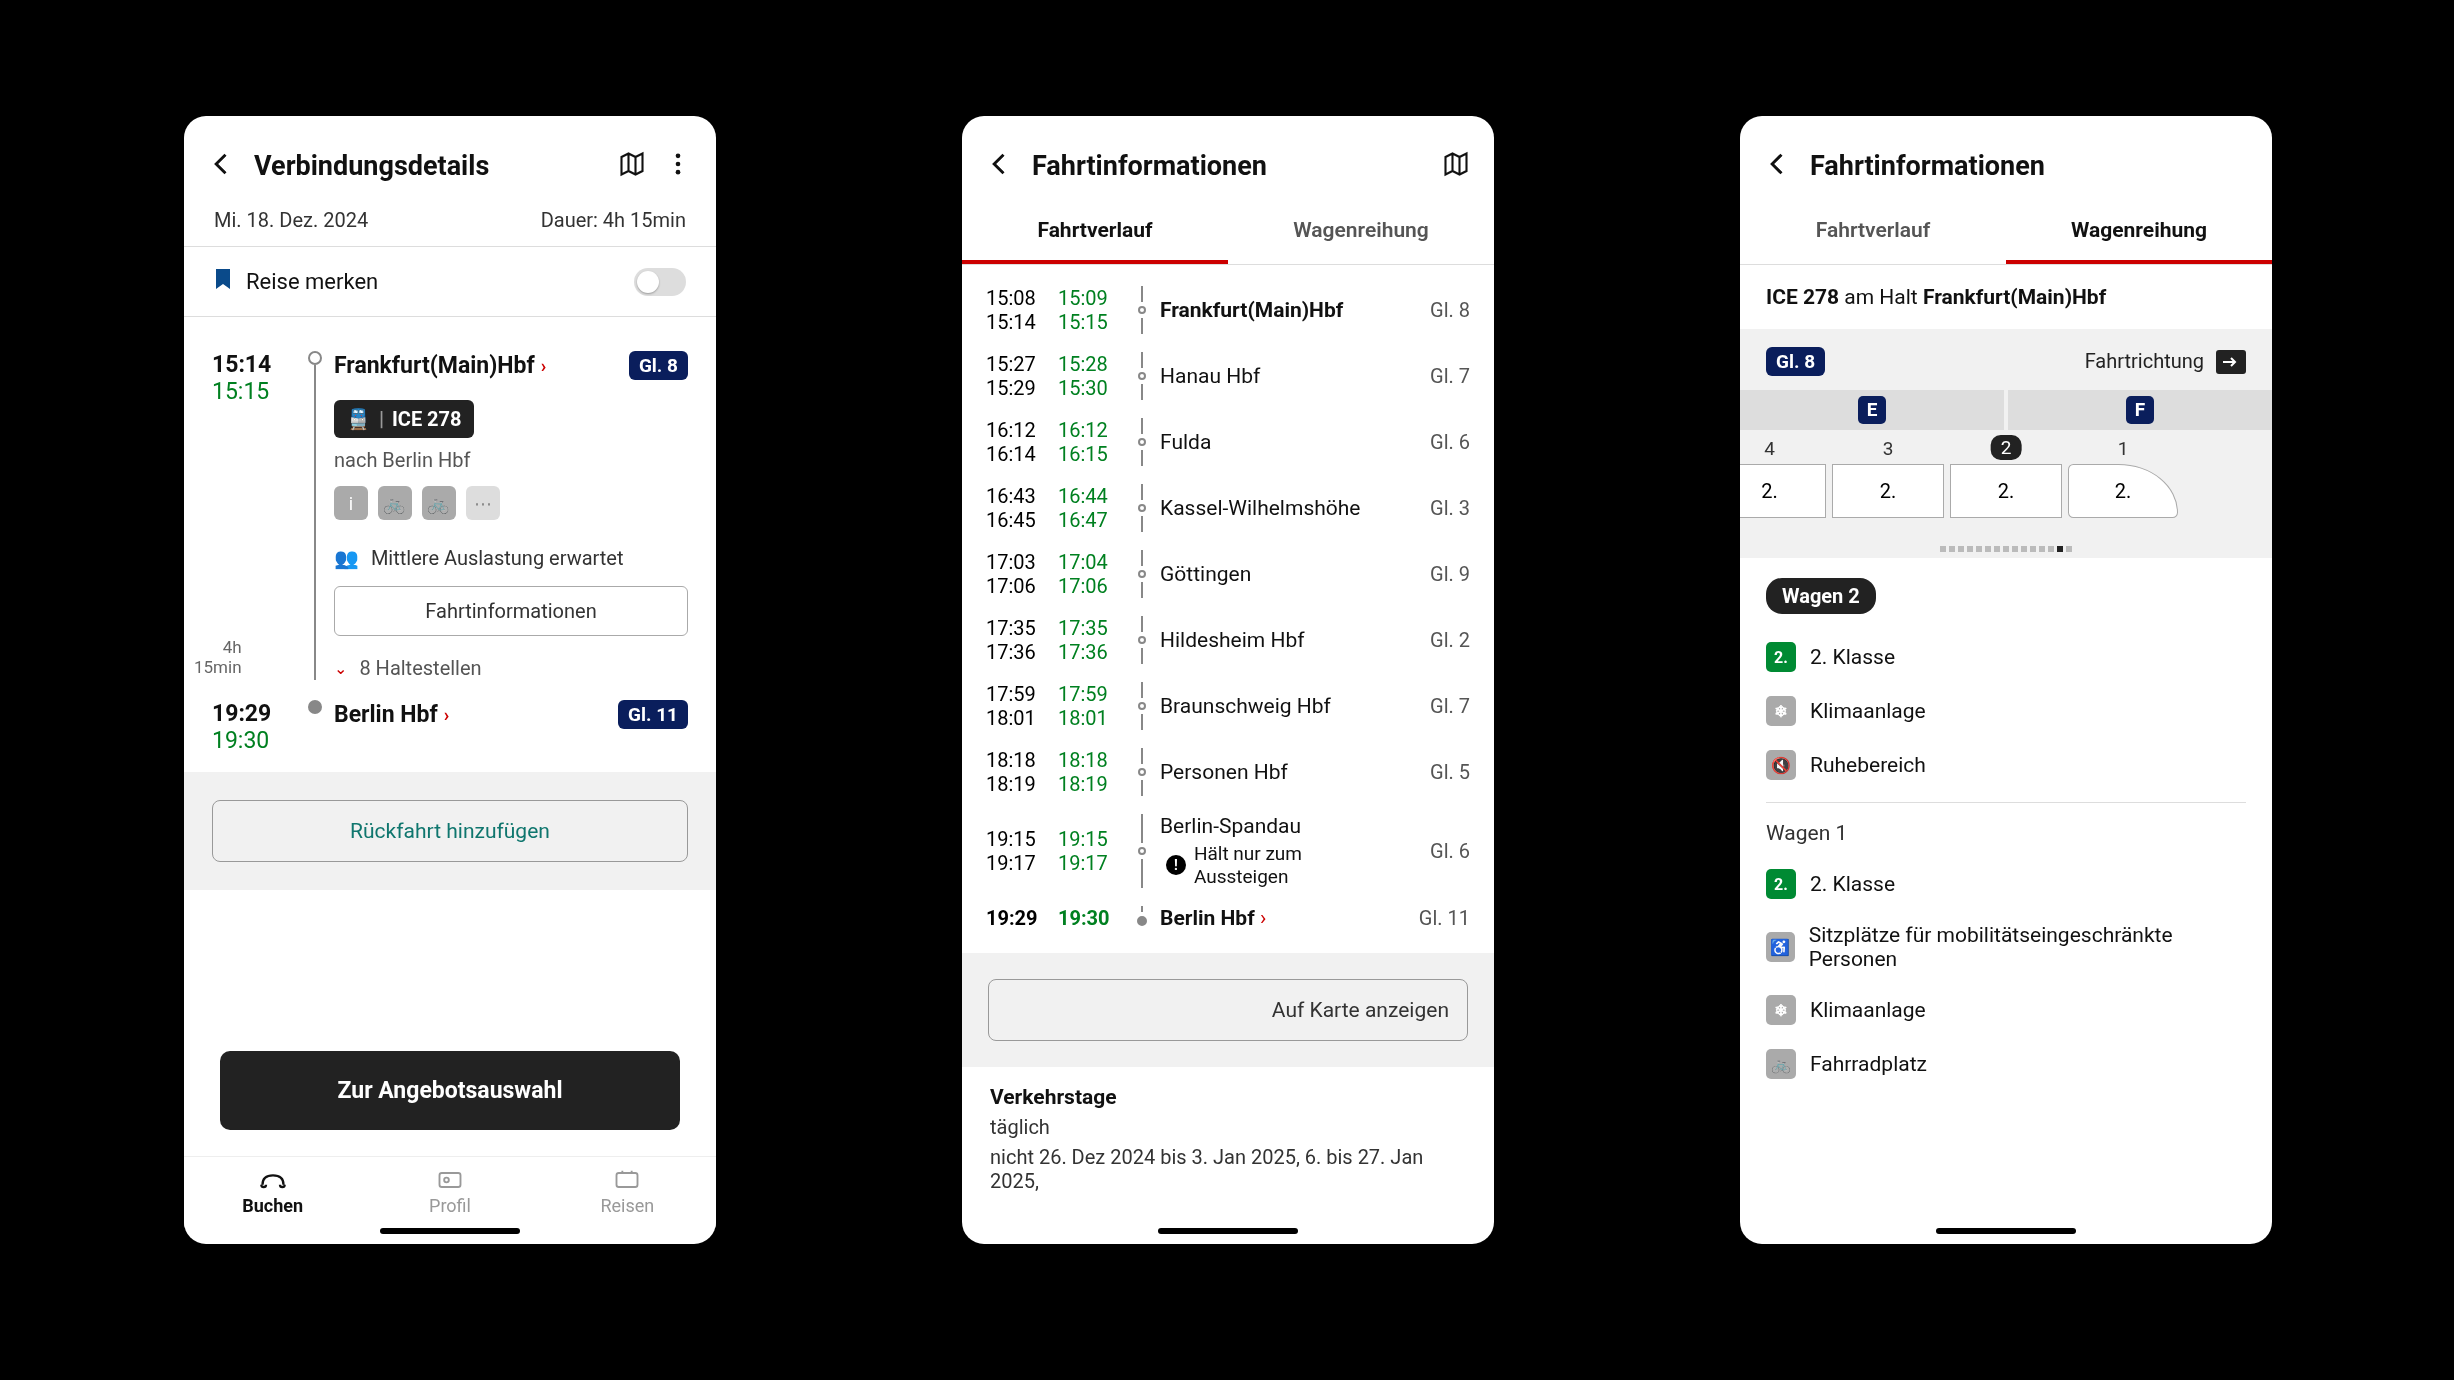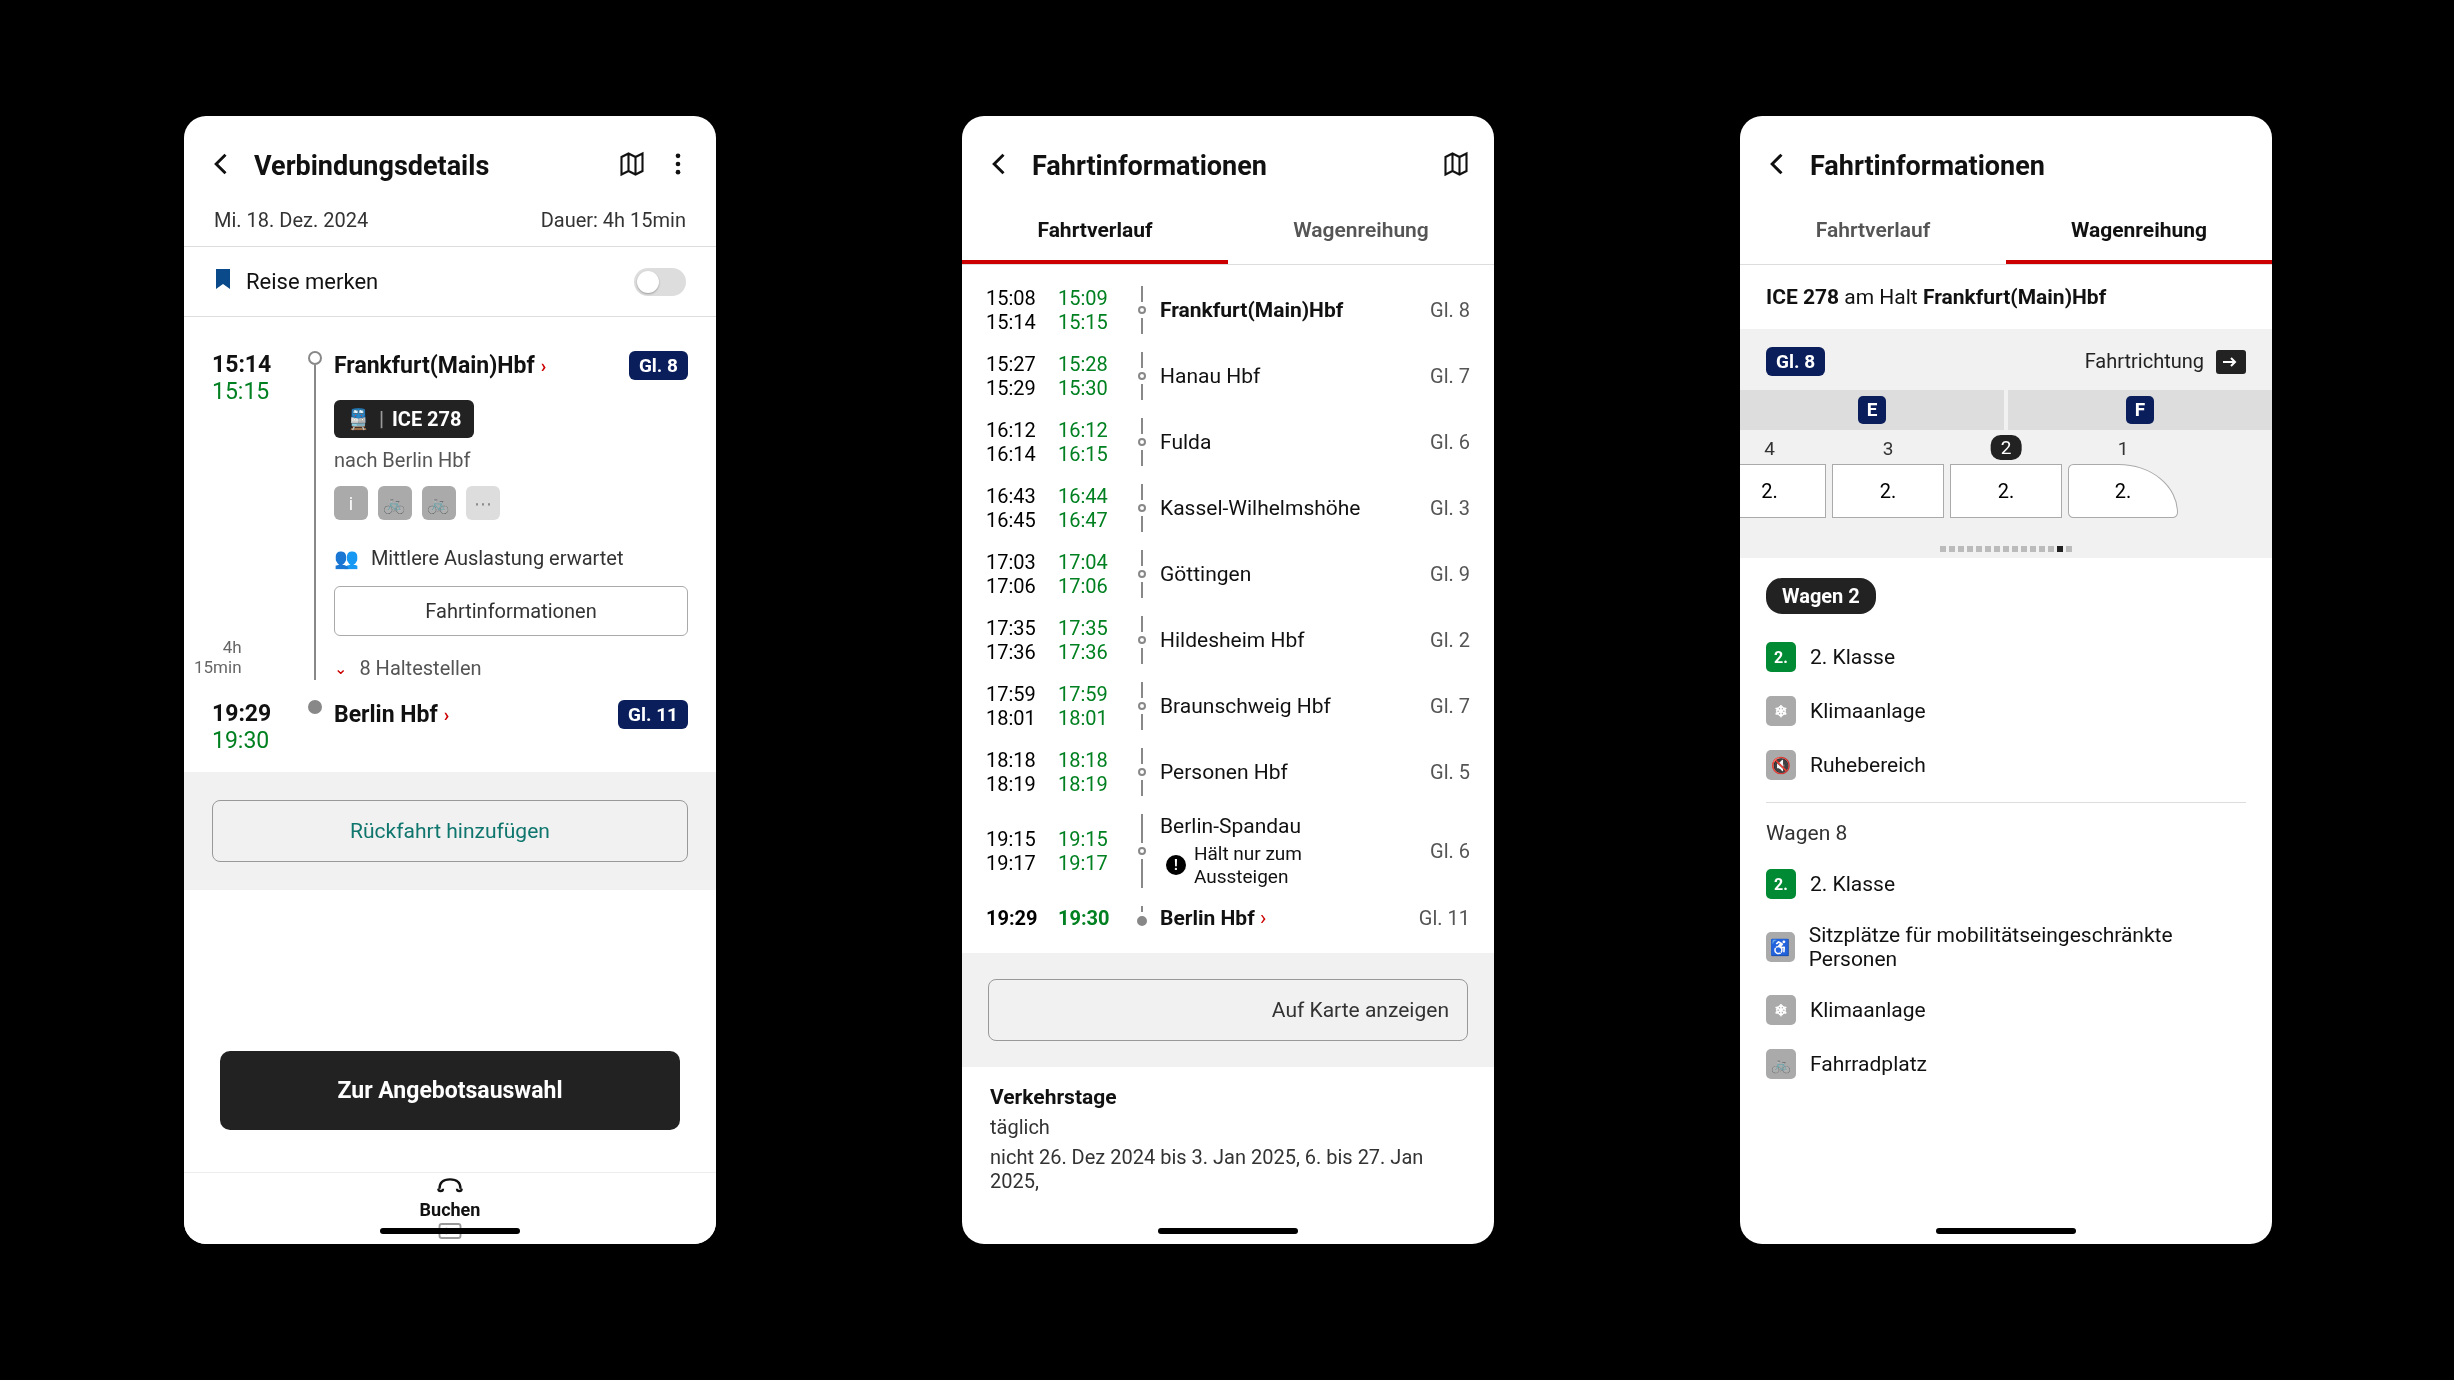--- a/index.html
+++ b/index.html
@@ -160,26 +160,25 @@
     background: #222;
     color: #fff;
     text-align: center;
     padding: 26px;
     border-radius: 10px;
     font-size: 23px;
     font-weight: 700;
   }
   .nav-bar {
     position: absolute;
-    bottom: 0; left: 0; right: 0;
+    bottom: 16px; left: 0; right: 0;
     height: 72px;
     background: #fff;
     display: flex;
     border-top: 1px solid #eee;
-    flex-direction: column;
   }
   .nav-item {
     flex: 1;
     display: flex;
     flex-direction: column;
     align-items: center;
     justify-content: center;
     gap: 4px;
     font-size: 18px;
     color: #999;
@@ -783,21 +782,21 @@
     <div class="feat-row">
       <span class="feat-icon">❄</span>
       <span>Klimaanlage</span>
     </div>
     <div class="feat-row">
       <span class="feat-icon">🔇</span>
       <span>Ruhebereich</span>
     </div>
 
     <div class="wagon-divider"></div>
-    <div class="wagon-subtitle">Wagen 8</div>
+    <div class="wagon-subtitle">Wagen 1</div>
     <div class="feat-row">
       <span class="feat-icon green">2.</span>
       <span>2. Klasse</span>
     </div>
     <div class="feat-row">
       <span class="feat-icon">♿</span>
       <span>Sitzplätze für mobilitätseingeschränkte Personen</span>
     </div>
     <div class="feat-row">
       <span class="feat-icon">❄</span>

